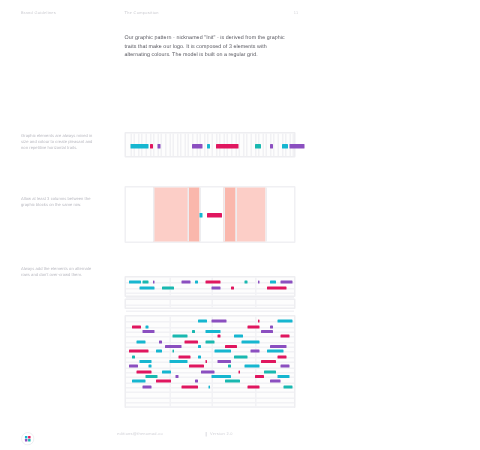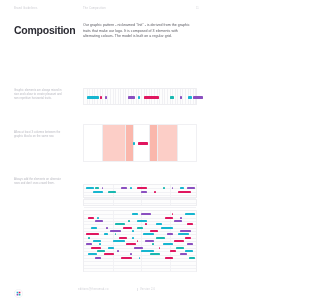--- a/index.html
+++ b/index.html
@@ -83,21 +83,20 @@
 <body>
 
 <div class="page">
 
   <div class="header">
     <div class="hdr-left">Brand Guidelines</div>
     <div class="hdr-mid">The Composition</div>
     <div class="hdr-right">11</div>
   </div>
 
-  <div class="title">Composition</div>
   <div class="intro">Our graphic pattern - nicknamed "Init" - is derived from the graphic traits that make our logo. It is composed of 3 elements with alternating colours. The model is built on a regular grid.</div>
 
   <div class="cap cap-1">Graphic elements are always mixed in size and colour to create pleasant and non repetitive horizontal traits.</div>
   <div class="cap cap-2">Allow at least 3 columns between the graphic blocks on the same row.</div>
   <div class="cap cap-3">Always add the elements on alternate rows and don't over-crowd them.</div>
 
   <div class="panel panel-1">
     <div class="strip" id="strip1">
         <div class="gl" style="left: 2.59091px;"></div>
         <div class="gl" style="left: 5.18182px;"></div>

